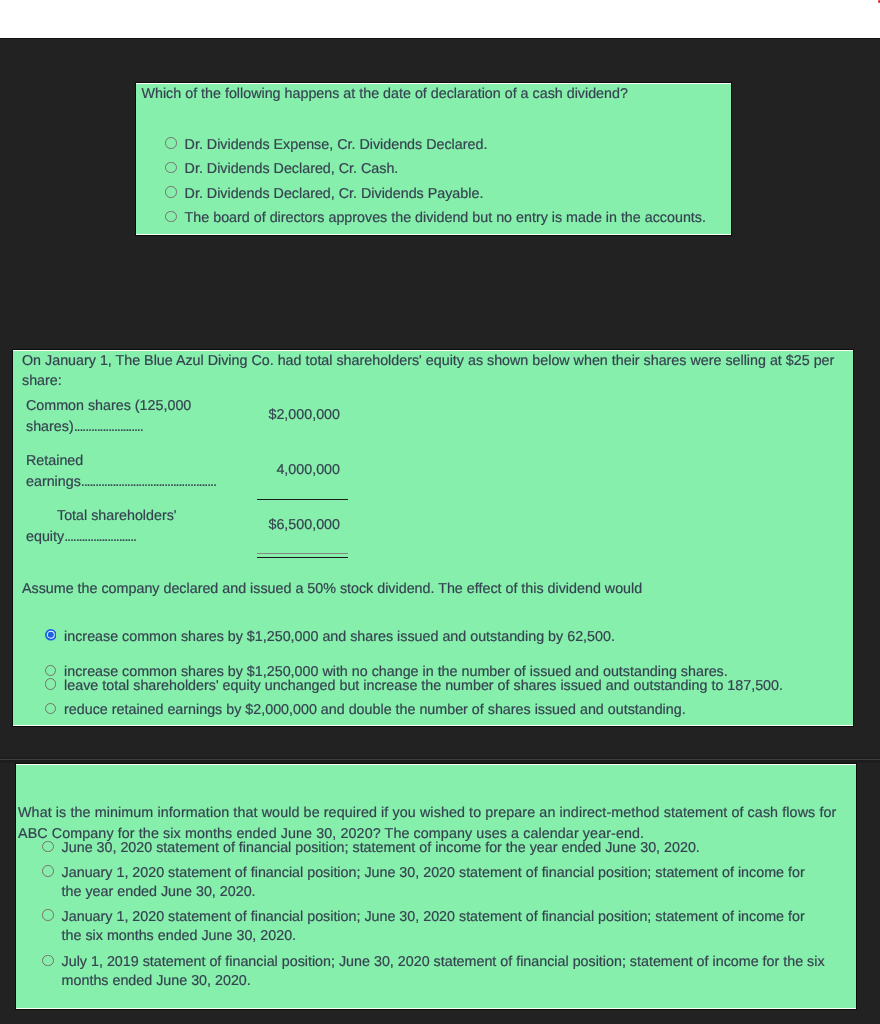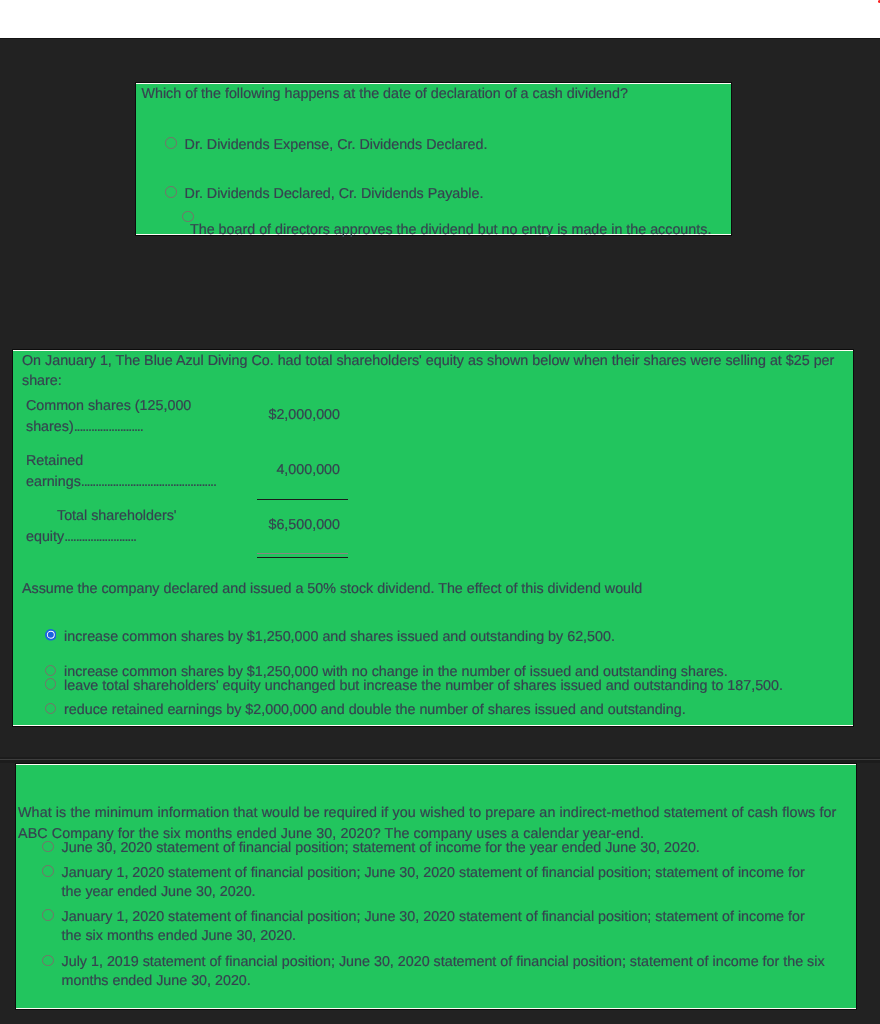--- a/index.html
+++ b/index.html
@@ -3,21 +3,21 @@
 <meta charset="utf-8">
 <style>
   html,body{margin:0;padding:0;}
   body{width:880px;height:1024px;background:#222222;overflow:hidden;
        font-family:"Liberation Sans",sans-serif;
        -webkit-font-smoothing:antialiased;text-rendering:geometricPrecision;font-kerning:normal;-webkit-text-stroke:0.2px;}
   .topband{position:absolute;left:0;top:0;width:880px;height:38px;background:#ffffff;border-bottom:1.2px solid #141414;}
   .reddot{position:absolute;left:877.5px;top:0.3px;width:4px;height:2.4px;background:#fb2323;border-radius:50%;}
   .divline{position:absolute;left:0;top:756.5px;width:880px;height:6px;background:#1c1c1c;}
   .divline::after{content:"";position:absolute;left:0;top:2.2px;width:880px;height:1.2px;background:#3e3e3e;}
-  .card{position:absolute;background:#22c55e;color:#364350;box-sizing:border-box;
+  .card{position:absolute;background:#86efac;color:#364350;box-sizing:border-box;
         font-size:14.3px;border-top:1.3px solid #fffdf6;border-bottom:1.3px solid #fffdf6;
         box-shadow:0 0 0 1px #0c0c0c;}
   #card1{left:136px;top:83.2px;width:595px;height:152.2px;}
   #card2{left:13px;top:350.2px;width:840px;height:376px;}
   #card3{left:16px;top:763.5px;width:840px;height:245.6px;}
 
   .abs{position:absolute;}
   .opt{position:absolute;display:flex;align-items:flex-start;line-height:19px;}
   .radio{flex:none;width:11.6px;height:11.6px;border:1.12px solid #79706a;border-radius:50%;
          box-sizing:border-box;background:transparent;position:relative;top:1.4px;}
@@ -41,25 +41,29 @@
   <div class="reddot"></div>
 </div>
 <div class="divline"></div>
 
 <div class="card" id="card1">
   <div class="abs" style="left:5.5px;top:1.7px;width:584px;">Which of the following happens at the date of declaration of a cash dividend?</div>
   <div class="opt" style="left:29px;top:51.4px;width:555px;">
       <span class="radio"></span>
       <span class="olab">Dr. Dividends Expense, Cr. Dividends Declared.</span>
     </div>
+  <div class="opt" style="left:29px;top:76px;width:555px;">
+      <span class="radio"></span>
+      <span class="olab">Dr. Dividends Declared, Cr. Cash.</span>
+    </div>
   <div class="opt" style="left:29px;top:100.6px;width:555px;">
       <span class="radio"></span>
       <span class="olab">Dr. Dividends Declared, Cr. Dividends Payable.</span>
     </div>
-  <div class="opt" style="left:46px;top:125.2px;width:555px;flex-direction:column;">
+  <div class="opt" style="left:29px;top:125.2px;width:555px;">
       <span class="radio"></span>
       <span class="olab">The board of directors approves the dividend but no entry is made in the accounts.</span>
     </div>
 </div>
 
 <div class="card" id="card2">
   <div class="abs" style="left:9px;top:-0.7px;width:822px;line-height:20.5px;">On January 1, The Blue Azul Diving Co. had total shareholders' equity as shown below when their shares were selling at $25 per share:</div>
 
   <div class="abs eqtable" style="left:0;top:44.4px;width:400px;">
     <div class="trow">

